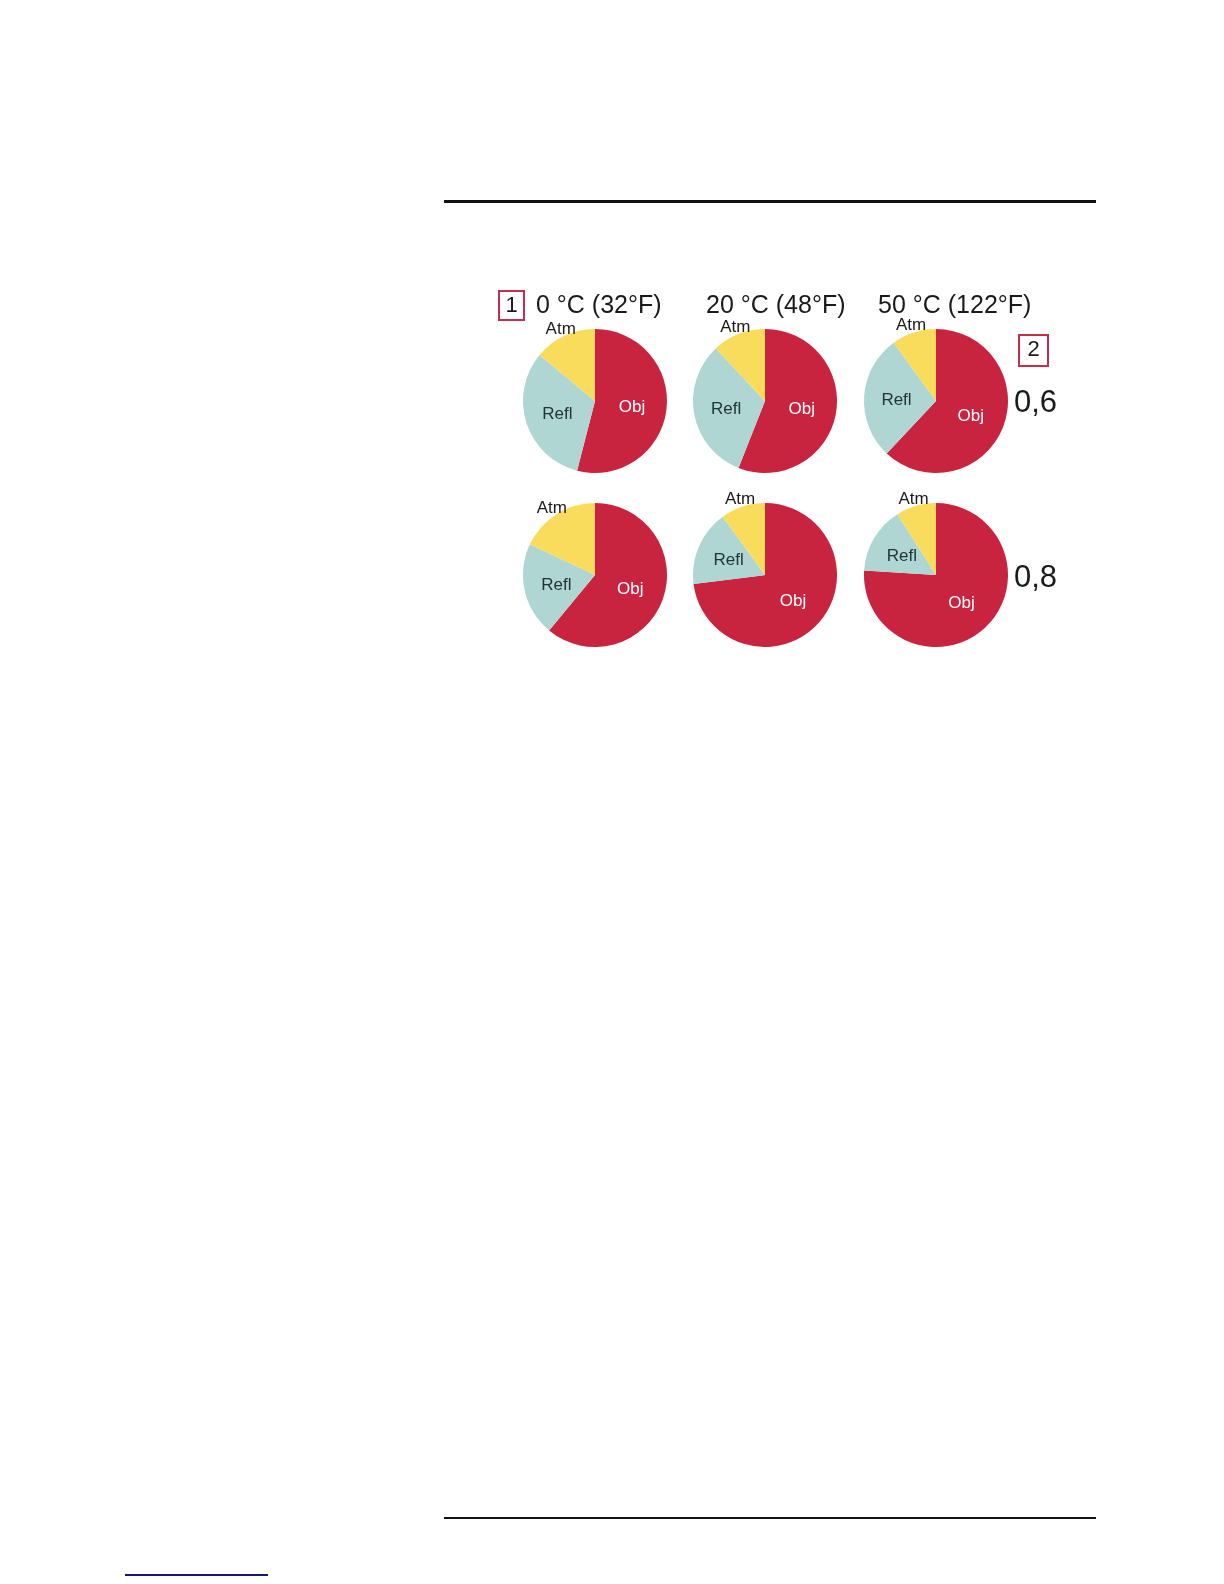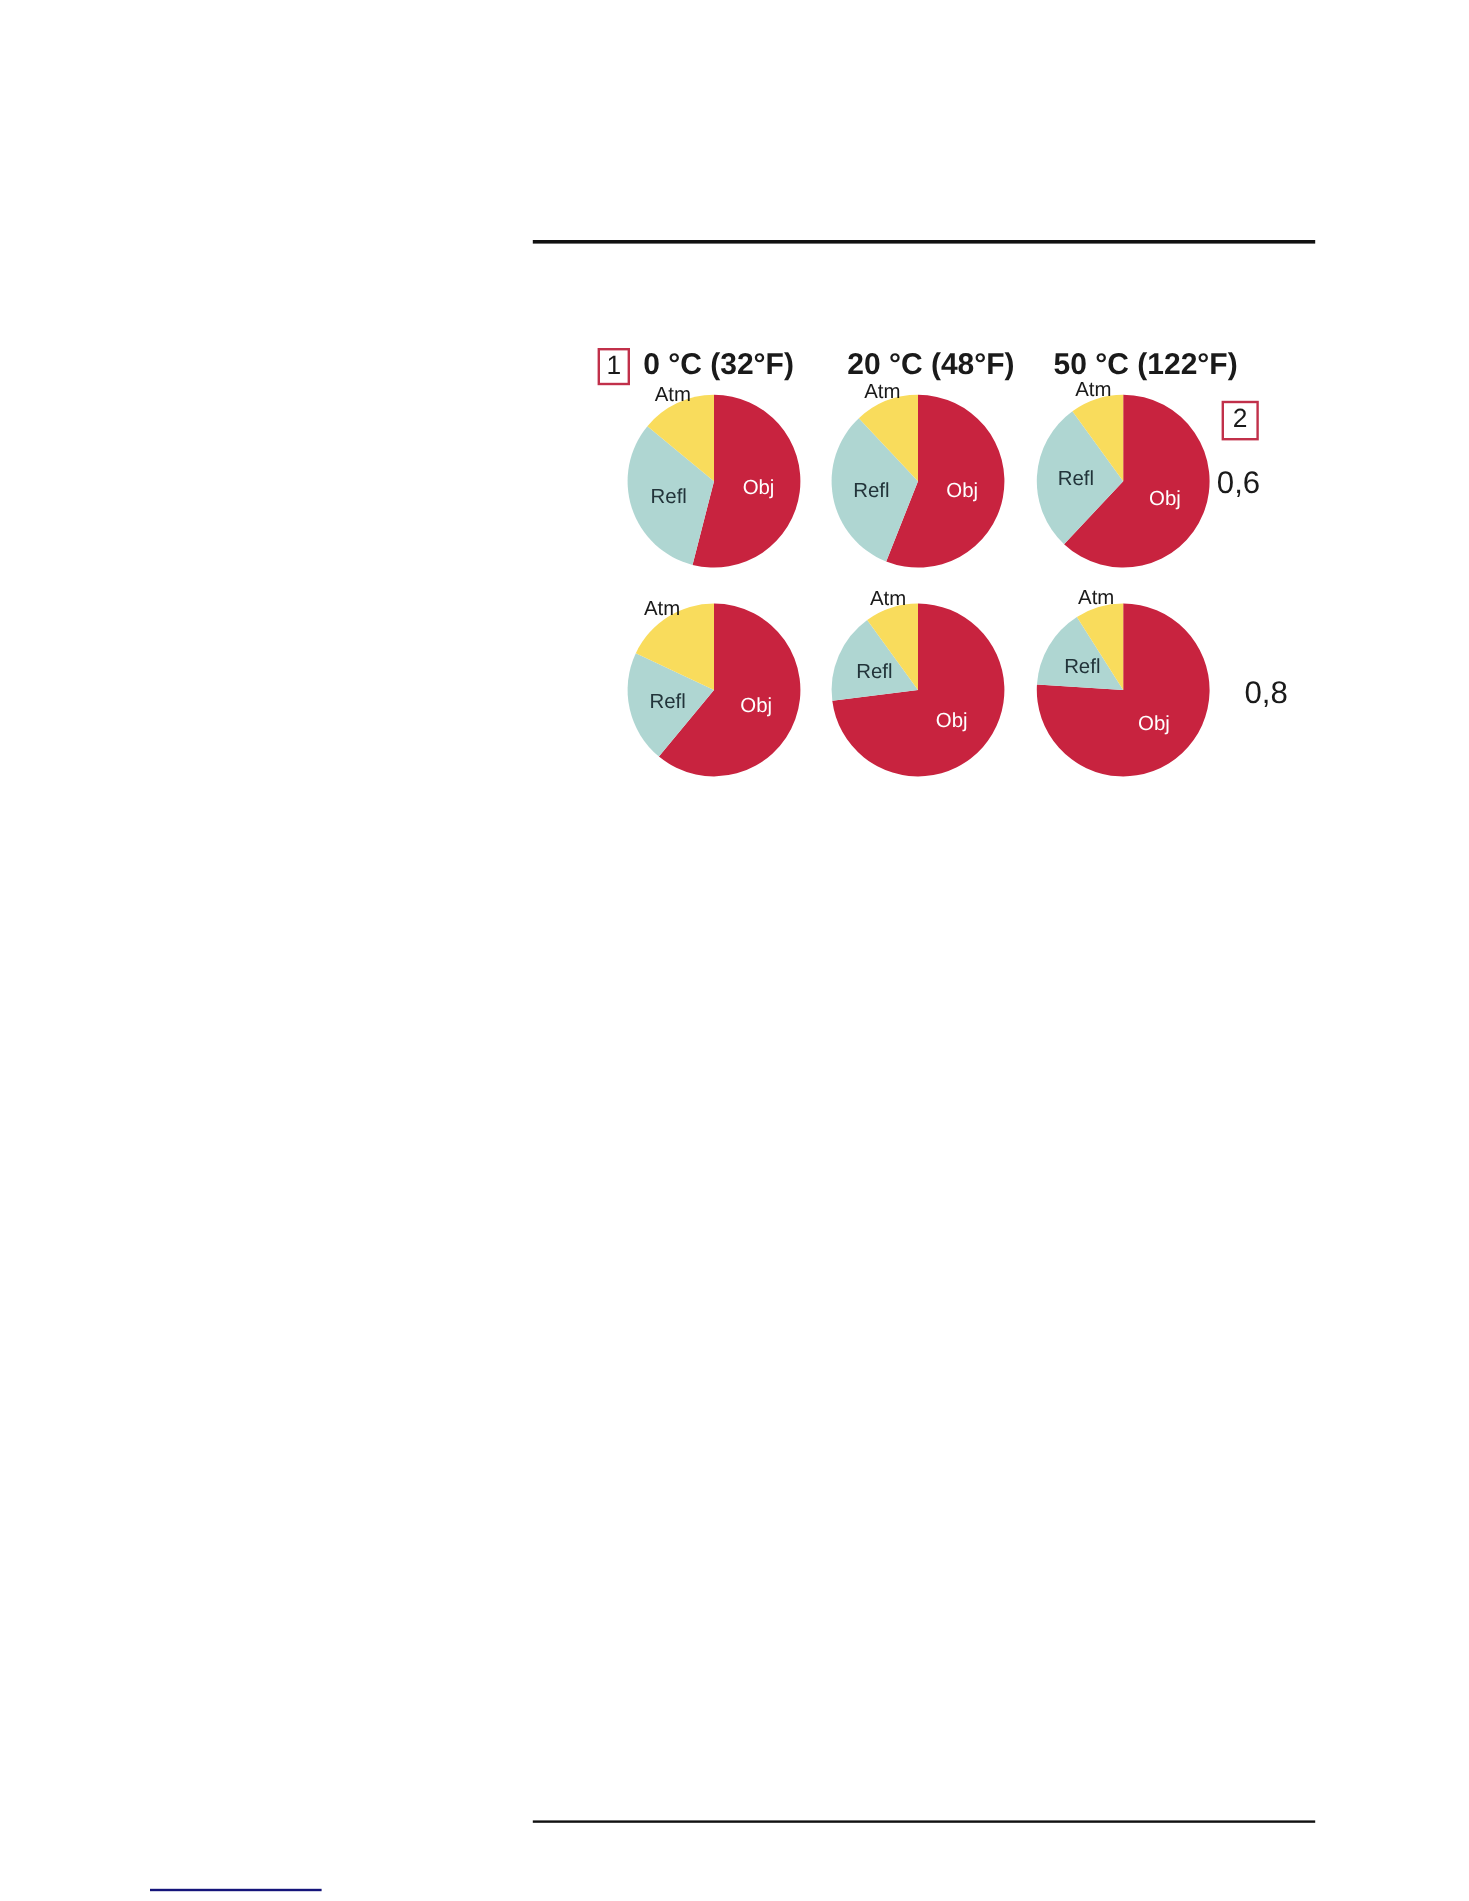--- a/index.html
+++ b/index.html
@@ -67,37 +67,36 @@
 
   
   .col-header {
     position: absolute;
     top: 26px;
     font-size: 25px;
     line-height: 32px;
     color: #1a1a1a;
     white-space: nowrap;
     font-family: "Liberation Sans", sans-serif;
-    font-weight: bold;
   }
   .col-header.c0 { left: 92px; }
   .col-header.c1 { left: 262px; }
   .col-header.c2 { left: 434px; text-align: center; }
 
   
   .row-label {
     position: absolute;
     left: 570px;
-    font-size: 26px;
+    font-size: 31px;
     line-height: 30px;
     color: #1a1a1a;
     white-space: nowrap;
   }
   .row-label.r0 { top: 125px; }
-  .row-label.r1 { top: 300px; margin-left: 23px; }
+  .row-label.r1 { top: 300px; }
 
   
   .pie-cell {
     position: absolute;
     width: 146px;
     height: 146px;
   }
   .pie-cell.col0 { left: 78px; }
   .pie-cell.col1 { left: 248px; }
   .pie-cell.col2 { left: 419px; }

